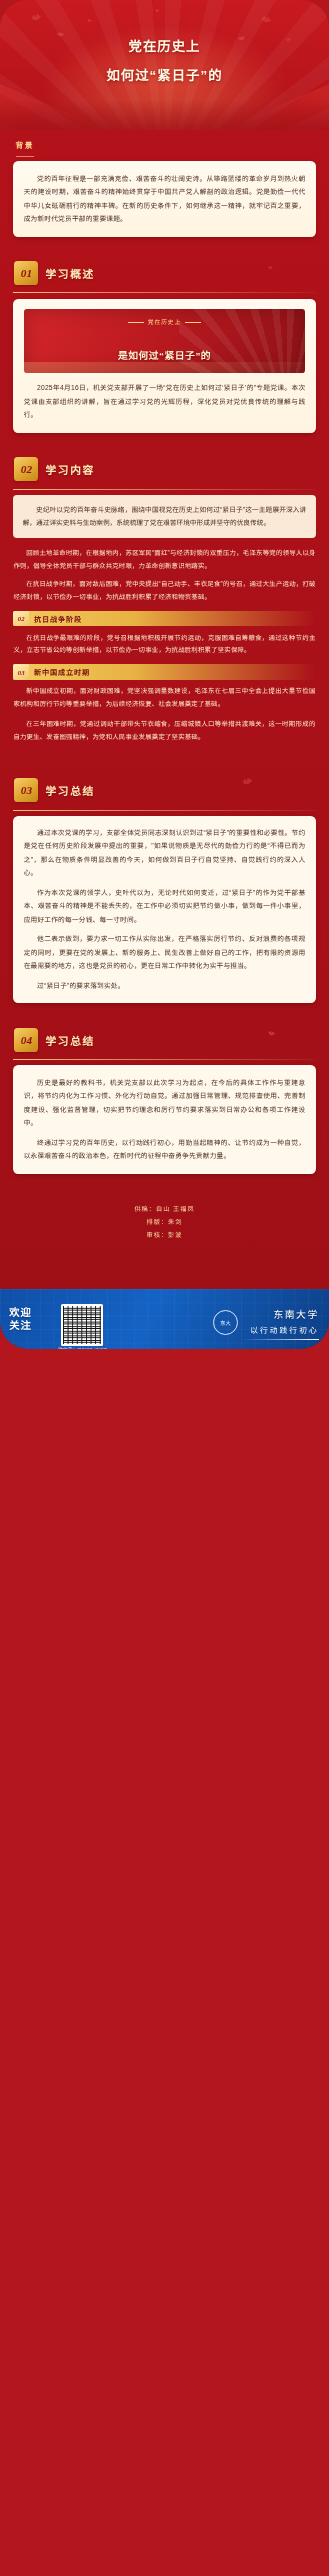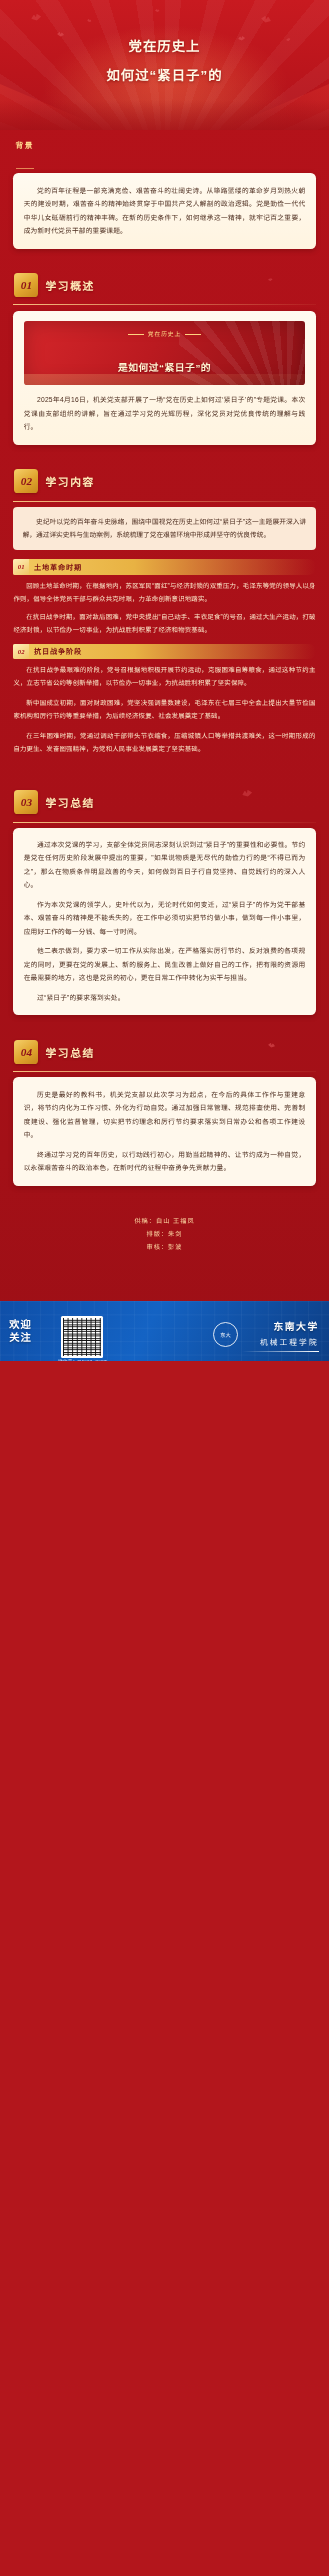--- a/index.html
+++ b/index.html
@@ -10,20 +10,21 @@
   body {
     width: 329px;
     font-family: "Liberation Sans", "DejaVu Sans", sans-serif;
     color: #3a1a12;
   }
   .page {
     position: relative;
     width: 329px;
     background: linear-gradient(180deg,#c2151b 0%, #b5121a 6%, #ad1119 30%, #a81018 60%, #a31017 85%, #9d0f16 100%);
     overflow: hidden;
+    border-radius: 28px;
   }
   
   .bird {
     position: absolute;
     width: 7.2px; height: 4.6px;
     background: #e0555a;
     opacity: .55;
     clip-path: polygon(0 55%, 35% 0, 48% 48%, 62% 0, 100% 55%, 50% 100%);
   }
   .bird.s { width: 4.6px; height: 3.1px; opacity: .45;}
@@ -106,21 +107,21 @@
 
   
   .bg-tag {
     margin: 9.3px 0 4.1px 15.5px;
     display: inline-block;
     color: #ffd98e;
     font-size: 7.7px;
     font-weight: bold;
     letter-spacing: 1.5px;
     border-bottom: 1px solid rgba(255,200,120,.65);
-    padding-bottom: 18px;
+    padding-bottom: 6px;
   }
 
   
   .card {
     position: relative;
     margin: 0 13.4px 8.2px;
     padding: 10.3px 10.3px 11.3px;
     border-radius: 5.2px;
     background: linear-gradient(180deg,#fffaf0 0%, #fff4e0 100%);
     box-shadow: 0 1.5px 5.2px rgba(70,0,0,.28);
@@ -264,21 +265,21 @@
     background-size: 4.6px 4.6px, 4.6px 4.6px;
   }
   .footer .qrlabel {
     position: absolute; left: 58px; top: 57px;
     color: #dce9ff; font-size: 4.6px; letter-spacing: 0.3px;
   }
   .footer .right {
     position: absolute; right: 10.3px; top: 18.5px; text-align: right;
   }
   .footer .runi {
-    color: #fff; font-size: 9.8px; font-weight: bold; letter-spacing: 1.5px;
+    color: #fff; font-size: 9.8px; font-weight: normal; letter-spacing: 1.5px;
     text-shadow: 0 1px 2.1px rgba(0,0,0,.35);
   }
   .footer .rcol {
     color: #ffffff; font-size: 7.7px; letter-spacing: 2.1px; margin-top: 3.1px;
   }
   .footer .rline {
     margin-top: 4.1px; height: 1px; width: 77px; margin-left: auto;
     background: linear-gradient(90deg, rgba(255,255,255,0), #fff);
   }
   .footer .logo {
@@ -351,41 +352,41 @@
       <div class="sec-title">学习内容</div>
     </div>
     <div class="hsplit"></div>
     <div class="spacer-sm"></div>
 
     <div class="intro-card">
       <p>史纪叶以党的百年奋斗史脉络，围绕中国视党在历史上如何过“紧日子”这一主题展开深入讲解，通过详实史料与生动案例，系统梳理了党在艰苦环境中形成并坚守的优良传统。</p>
     </div>
 
     <div class="subblock">
-      <div class="sub-head">
-        <div class="sub-num">01</div>
-        <div class="sub-label">土地革命时期</div>
-      </div>
       <div class="sub-body">
         <p>回顾土地革命时期，在根据地内，苏区军民“面红”与经济封锁的双重压力，毛泽东等党的领导人以身作则，倡导全体党员干部与群众共克时艰，力革命创新意识地踏实。</p>
         <p>在抗日战争时期，面对敌后困难，党中央提出“自己动手、丰衣足食”的号召，通过大生产运动，打破经济封锁，以节俭办一切事业，为抗战胜利积累了经济和物资基础。</p>
       </div>
     </div>
 
     <div class="subblock">
       <div class="sub-head">
         <div class="sub-num">02</div>
         <div class="sub-label">抗日战争阶段</div>
       </div>
       <div class="sub-body">
         <p>在抗日战争最艰难的阶段，党号召根据地积极开展节约运动，克服困难自筹粮食，通过这种节约主义，立志节省公约等创新举措，以节俭办一切事业，为抗战胜利积累了坚实保障。</p>
       </div>
     </div>
 
     <div class="subblock">
+      <div class="sub-head">
+        <div class="sub-num">03</div>
+        <div class="sub-label">新中国成立时期</div>
+      </div>
       <div class="sub-body">
         <p>新中国成立初期，面对财政困难，党坚决强调量数建设，毛泽东在七届三中全会上提出大量节俭国家机构和厉行节约等重要举措，为后续经济恢复、社会发展奠定了基础。</p>
       </div>
     </div>
 
     <div class="subblock">
       <div class="sub-body">
         <p>在三年困难时期，党通过调动干部带头节衣缩食，压缩城镇人口等举措共渡难关，这一时期形成的自力更生、发奋图强精神，为党和人民事业发展奠定了坚实基础。</p>
       </div>
     </div>
@@ -439,19 +440,19 @@
         <div class="qrin"></div>
       </div>
     <div class="qrlabel">
       <span>微信号：</span><span>mseso_news</span>
     </div>
     <div class="logo">
         <span>东大</span>
       </div>
     <div class="right">
       <div class="runi">东南大学</div>
-      <div class="rcol">机械工程学院</div>
+      <div class="rcol">以行动践行初心</div>
       <div class="rline"></div>
     </div>
   </div>
 
 </div>
 
 
 </body></html>

